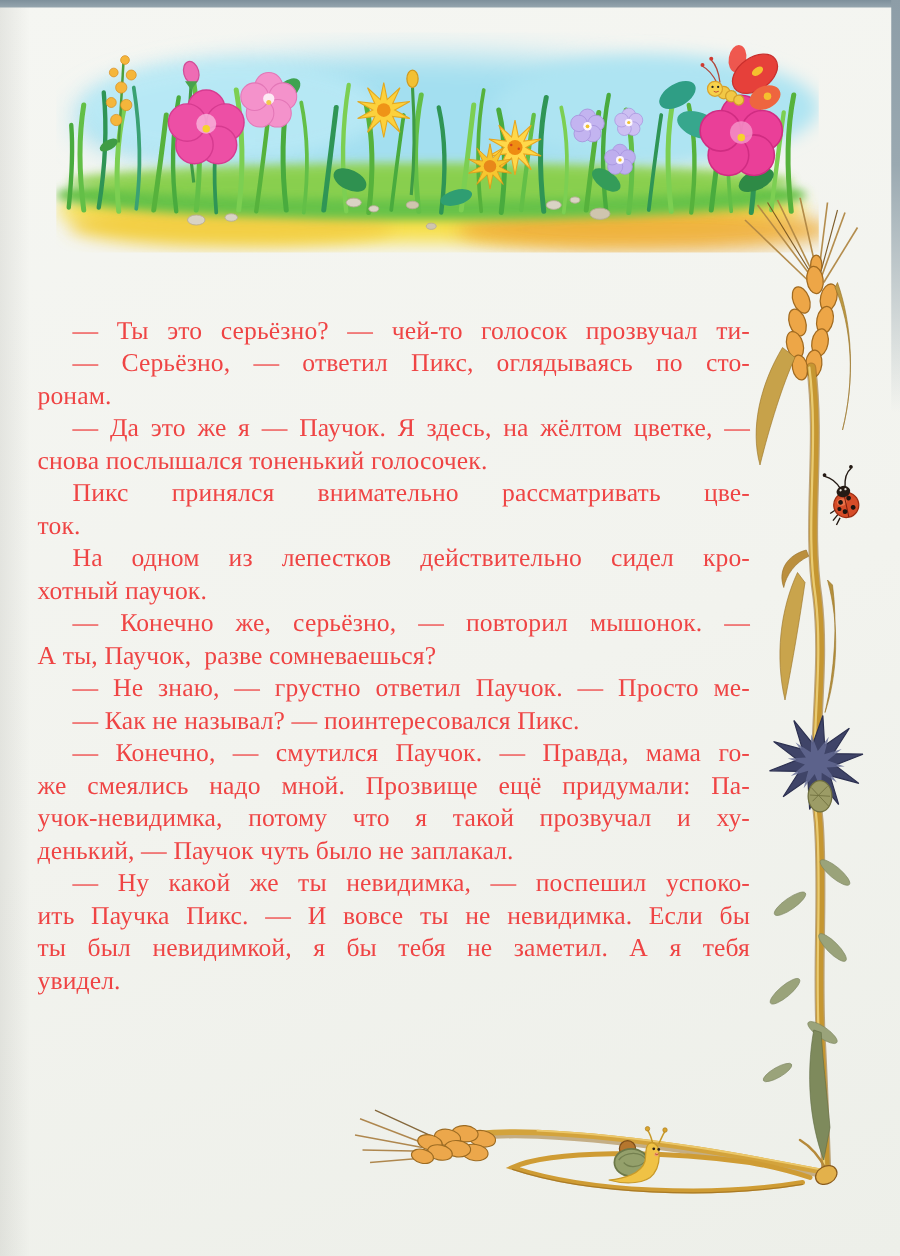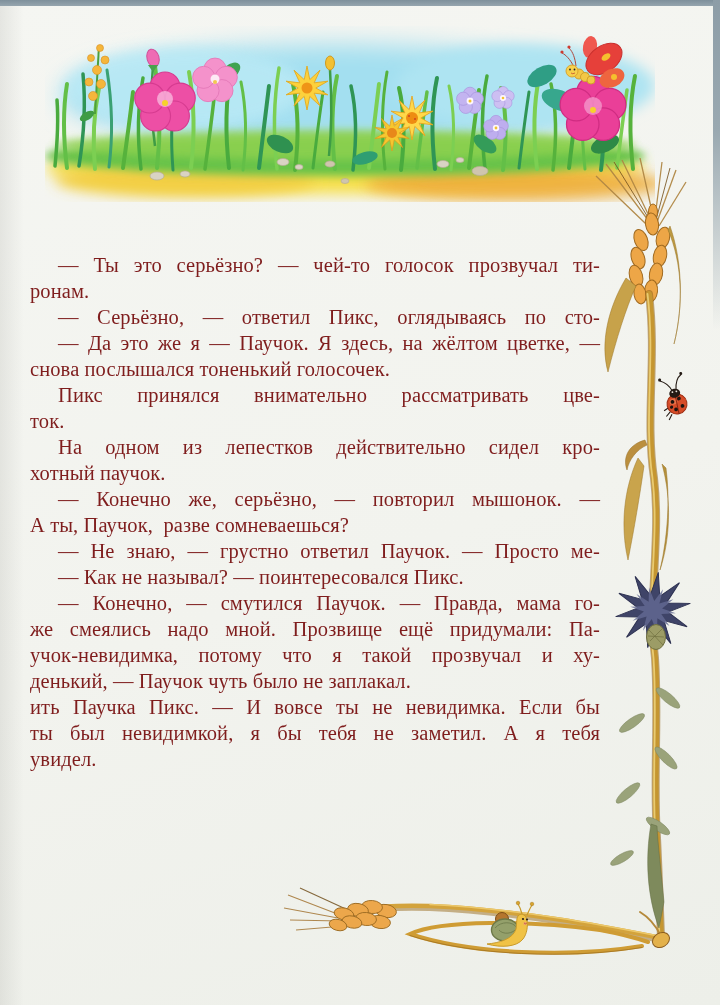--- a/index.html
+++ b/index.html
@@ -12,21 +12,21 @@
     background:linear-gradient(#7e909b,#95a5ae);z-index:5;}
   .scan-strip-right{position:absolute;right:0;top:0;width:7px;height:330px;
     background:linear-gradient(#8d9da7 0%,#9aa9b1 40%,rgba(154,169,177,0) 100%);z-index:5;}
   .page-shade-left{position:absolute;left:0;top:0;width:24px;height:1005px;
     background:linear-gradient(90deg,rgba(110,110,104,0.12),rgba(110,110,104,0));z-index:1;}
   .deco{position:absolute;pointer-events:none;}
   #meadow{left:45px;top:26px;z-index:2;}
   #wheatframe{left:270px;top:158px;z-index:2;}
   .text-block{
     position:absolute;left:30px;top:252px;width:570px;z-index:3;
-    color:#7f1d1d;font-size:20.5px;line-height:26px;letter-spacing:0.1px;
+    color:#ef4444;font-size:20.5px;line-height:26px;letter-spacing:0.1px;
   }
   .ln{text-align:justify;text-align-last:justify;white-space:pre-wrap;}
   .ln.end{text-align-last:left;}
   .ln.ind{text-indent:28px;}
 </style>
 </head>
 <body>
 
 <div class="scan-strip-top"></div>
 <div class="scan-strip-right"></div>
@@ -352,22 +352,22 @@
     <path d="M12,-15 C14,-19 15,-22 17,-25" fill="none" stroke="#c89a2a" stroke-width="1.2"></path>
     <circle cx="17" cy="-26" r="1.8" fill="#d8a42c" stroke="#a87718" stroke-width="0.5"></circle>
   </g>
 </svg>
 
 <div class="text-block">
   <div>
     <div class="ln ind">— Ты это серьёзно? — чей-то голосок прозвучал ти-</div>
   </div>
   <div>
+    <div class="ln ind">— Серьёзно, — ответил Пикс, оглядываясь по сто-</div>
     <div class="ln end">ронам.</div>
-    <div class="ln ind">— Серьёзно, — ответил Пикс, оглядываясь по сто-</div>
   </div>
   <div>
     <div class="ln ind">— Да это же я — Паучок. Я здесь, на жёлтом цветке, —</div>
     <div class="ln end">снова послышался тоненький голосочек.</div>
   </div>
   <div>
     <div class="ln ind">Пикс принялся внимательно рассматривать цве-</div>
     <div class="ln end">ток.</div>
   </div>
   <div>
@@ -384,17 +384,18 @@
   <div>
     <div class="ln ind end">— Как не называл? — поинтересовался Пикс.</div>
   </div>
   <div>
     <div class="ln ind">— Конечно, — смутился Паучок. — Правда, мама го-</div>
     <div class="ln">же смеялись надо мной. Прозвище ещё придумали: Па-</div>
     <div class="ln">учок-невидимка, потому что я такой прозвучал и ху-</div>
     <div class="ln end">денький, — Паучок чуть было не заплакал.</div>
   </div>
   <div>
+    <div class="ln ind">— Ну какой же ты невидимка, — поспешил успоко-</div>
     <div class="ln">ить Паучка Пикс. — И вовсе ты не невидимка. Если бы</div>
     <div class="ln">ты был невидимкой, я бы тебя не заметил. А я тебя</div>
     <div class="ln end">увидел.</div>
   </div>
 </div>
 
 </body></html>

